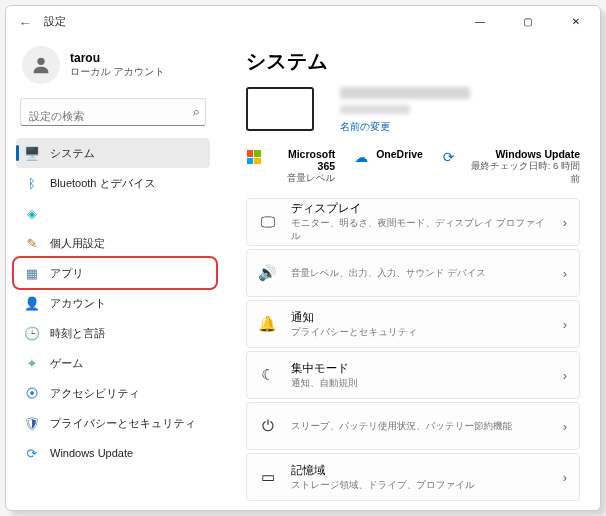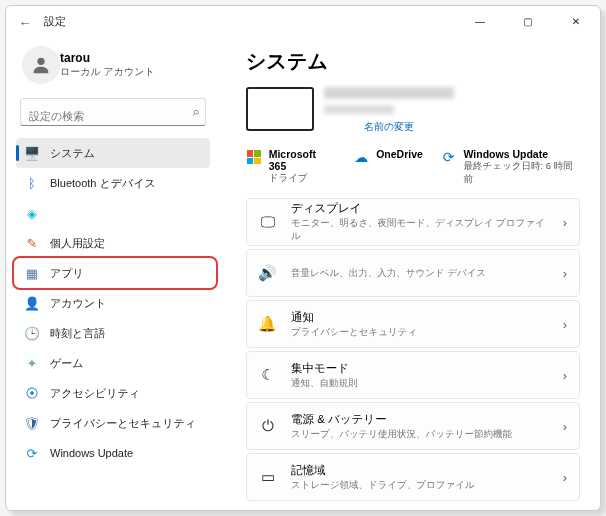--- a/index.html
+++ b/index.html
@@ -5,45 +5,45 @@
 * { margin: 0; padding: 0; box-sizing: border-box; font-family: 'Segoe UI', 'Meiryo', sans-serif; }
 body { width: 606px; height: 516px; background: #f5f5f5; display: flex; justify-content: center; align-items: center; }
 .window { width: 596px; height: 506px; background: #fff; border: 1px solid #ccc; border-radius: 6px; box-shadow: 5px 5px 4px rgba(0,0,0,.12); display: flex; flex-direction: column; overflow: hidden; }
 .titlebar { height: 30px; display: flex; align-items: center; padding: 0 4px 0 8px; gap: 8px; }
 .tb-back { width: 22px; height: 22px; display: flex; align-items: center; justify-content: center; cursor: pointer; font-size: 13px; color: #444; }
 .tb-title { font-size: 11px; color: #222; flex: 0 0 auto; }
 .tb-spacer { flex: 1; }
 .tb-btn { width: 40px; height: 30px; display: flex; align-items: center; justify-content: center; font-size: 10px; color: #222; cursor: pointer; }
 .content { display: flex; flex: 1; overflow: hidden; }
 .sidebar { width: 214px; padding: 4px 10px 4px 10px; display: flex; flex-direction: column; gap: 2px; }
-.account { display: flex; align-items: center; padding: 6px 6px 10px 6px; }
+.account { display: flex; align-items: center; gap: 10px; padding: 6px 6px 10px 6px; }
 .avatar-outer { width: 38px; height: 38px; border-radius: 50%; background: #efefef; display: flex; align-items: center; justify-content: center; }
 .avatar-outer svg { width: 22px; height: 22px; fill: #6b6b6b; }
 .acct-name { font-size: 12px; font-weight: 600; }
 .acct-sub { font-size: 10px; color: #555; }
 .search { position: relative; margin: 2px 4px 10px 4px; }
 .search input { width: 100%; height: 28px; border: 1px solid #ddd; border-bottom: 1px solid #888; border-radius: 3px; padding: 8px 26px 0 8px; font-size: 11px; background: #fdfdfd; }
 .search .si { position: absolute; right: 6px; top: 6px; font-size: 13px; color: #666; }
 .nav { display: flex; flex-direction: column; gap: 0; }
 .nav-item { height: 30px; display: flex; align-items: center; gap: 10px; padding: 0 8px; border-radius: 4px; font-size: 11px; color: #222; cursor: pointer; position: relative; }
 .nav-item.active { background: #eaeaea; }
 .nav-item.active::before { content: ""; position: absolute; left: 0; top: 7px; bottom: 7px; width: 3px; background: #0067c0; border-radius: 2px; }
 .nav-item .ni-icon { width: 16px; height: 16px; display: flex; align-items: center; justify-content: center; font-size: 13px; }
 .nav-highlight { position: relative; }
 .nav-highlight::after { content: ""; position: absolute; left: -4px; right: -8px; top: -2px; bottom: -2px; border: 2.5px solid #e03b3b; border-radius: 8px; pointer-events: none; }
 .main { flex: 1; padding: 8px 20px 0 26px; overflow-y: auto; }
 .page-title { font-size: 20px; font-weight: 600; margin: 4px 0 12px 0; }
-.device-row { display: flex; gap: 10px; align-items: flex-start; margin-bottom: 14px; text-align: center; }
+.device-row { display: flex; gap: 26px; align-items: flex-start; margin-bottom: 14px; }
 .device-img { width: 68px; height: 44px; border: 2px solid #222; border-radius: 3px; background: #fff; }
 .device-info { display: flex; flex-direction: column; gap: 4px; }
 .blur-line1 { width: 130px; height: 12px; background: #d6d6d6; border-radius: 2px; filter: blur(2px); }
 .blur-line2 { width: 70px; height: 9px; background: #dcdcdc; border-radius: 2px; filter: blur(2px); margin-top: 2px; }
 .rename { font-size: 10px; color: #0067c0; cursor: pointer; margin-top: 2px; }
 .services { display: flex; gap: 18px; margin-bottom: 12px; }
-.svc { display: flex; gap: 7px; align-items: flex-start; }
+.svc { display: flex; gap: 7px; align-items: flex-start; text-align: right; }
 .svc .sicon { width: 16px; height: 16px; display: flex; align-items: center; justify-content: center; font-size: 14px; margin-top: 1px; }
 .svc .stext .t { font-size: 10.5px; font-weight: 600; }
 .svc .stext .s { font-size: 9.5px; color: #555; }
 .svc .stext .s.link { color: #0067c0; }
 .card-list { display: flex; flex-direction: column; gap: 3px; }
 .card { border: 1px solid #e7e7e7; border-radius: 4px; background: #fdfdfd; height: 48px; display: flex; align-items: center; padding: 0 12px; gap: 14px; cursor: pointer; }
 .card .cicon { width: 18px; display: flex; justify-content: center; font-size: 15px; color: #333; }
 .card .ctext { flex: 1; }
 .card .ctext .t { font-size: 11.5px; }
 .card .ctext .s { font-size: 9.5px; color: #777; margin-top: 1px; }
@@ -148,21 +148,21 @@
           <div class="sicon">
               <div class="ms365">
                 <div></div>
                 <div></div>
                 <div></div>
                 <div></div>
               </div>
             </div>
           <div class="stext">
             <div class="t">Microsoft 365</div>
-            <div class="s">ドライブ</div>
+            <div class="s">音量レベル</div>
           </div>
         </div>
         <div class="svc">
           <div class="sicon" style="color:#0078d4">☁</div>
           <div class="stext">
             <div class="t">OneDrive</div>
           </div>
         </div>
         <div class="svc">
           <div class="sicon" style="color:#0078d4">⟳</div>
@@ -201,21 +201,20 @@
             <div class="cicon">☾</div>
             <div class="ctext">
               <div class="t">集中モード</div>
               <div class="s">通知、自動規則</div>
             </div>
             <div class="chev">›</div>
           </div>
           <div class="card">
             <div class="cicon">⏻</div>
             <div class="ctext">
-              <div class="t">電源 &amp; バッテリー</div>
               <div class="s">スリープ、バッテリ使用状況、バッテリー節約機能</div>
             </div>
             <div class="chev">›</div>
           </div>
           <div class="card">
             <div class="cicon">▭</div>
             <div class="ctext">
               <div class="t">記憶域</div>
               <div class="s">ストレージ領域、ドライブ、プロファイル</div>
             </div>

